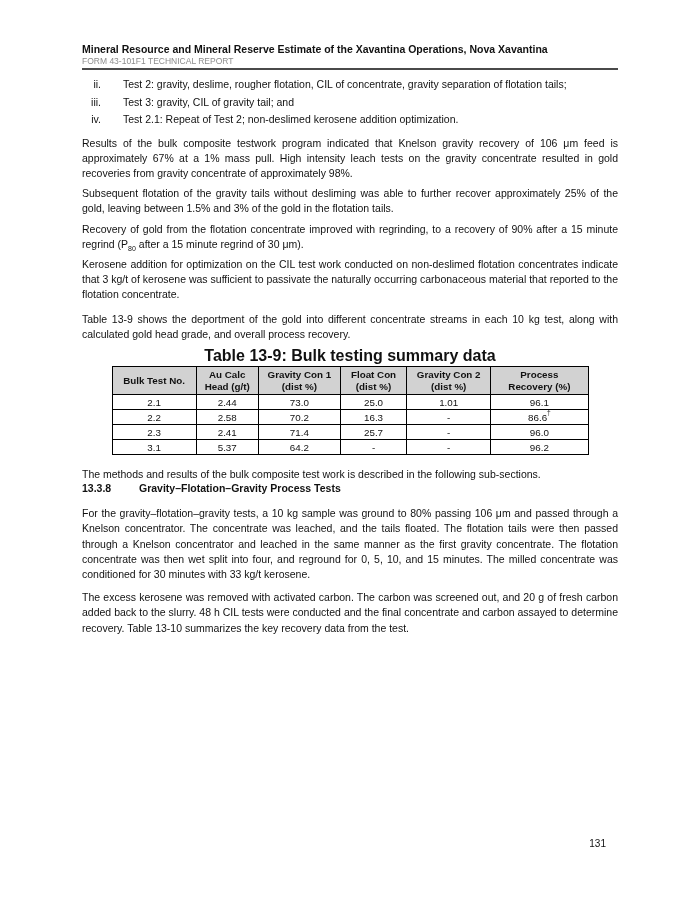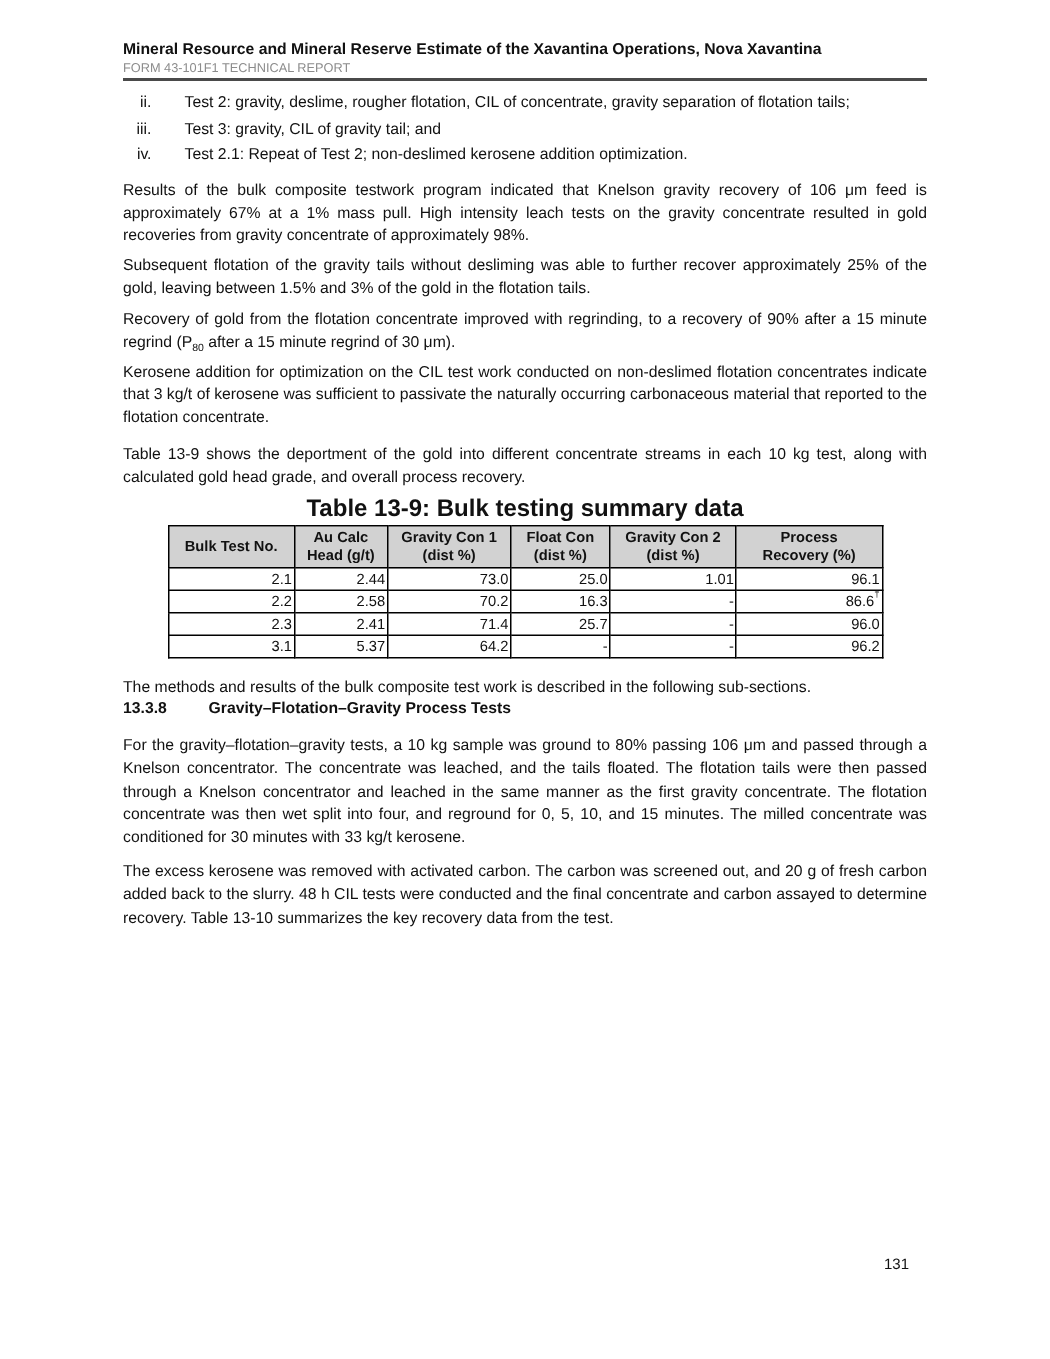--- a/index.html
+++ b/index.html
@@ -6,21 +6,21 @@
   body {
     width: 700px; height: 906px;
     background: #ffffff;
     font-family: "Liberation Sans", sans-serif;
     color: #111;
     position: relative;
     overflow: hidden;
   }
   .content {
     position: absolute;
-    left: 82px; top: 28px;
+    left: 82px; top: 44px;
     width: 536px;
   }
   
   .doc-header { border-bottom: 2px solid #4a4a4a; padding-bottom: 2px; }
   .doc-title  { font-size: 10.5px; font-weight: bold; line-height: 11px; color: #111; }
   .doc-subtitle { font-size: 8.5px; color: #8c8c8c; line-height: 9px; margin-top: 2px; }
 
   
   .para {
     font-size: 10.5px;
@@ -63,21 +63,21 @@
   table.data-table th {
     background: #d2d2d2;
     font-weight: bold;
     text-align: center;
     vertical-align: middle;
     padding: 2px 1px;
     line-height: 11.5px;
     white-space: pre-line;
   }
   table.data-table td {
-    text-align: right;
+    text-align: center;
     padding: 0.5px 1px;
     line-height: 13px;
   }
 
   
   .section-heading {
     display: flex;
     font-size: 10.5px; font-weight: bold;
     line-height: 13px;
   }

